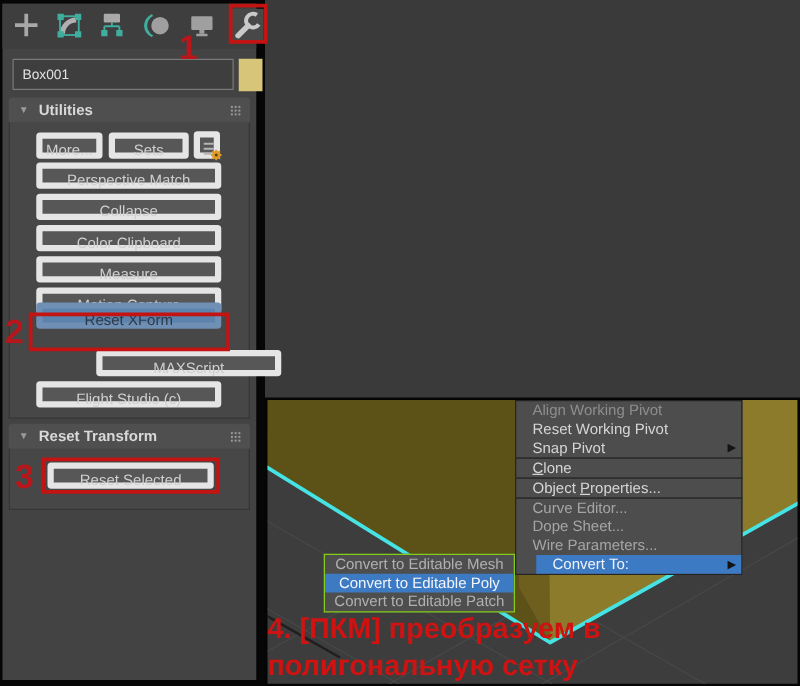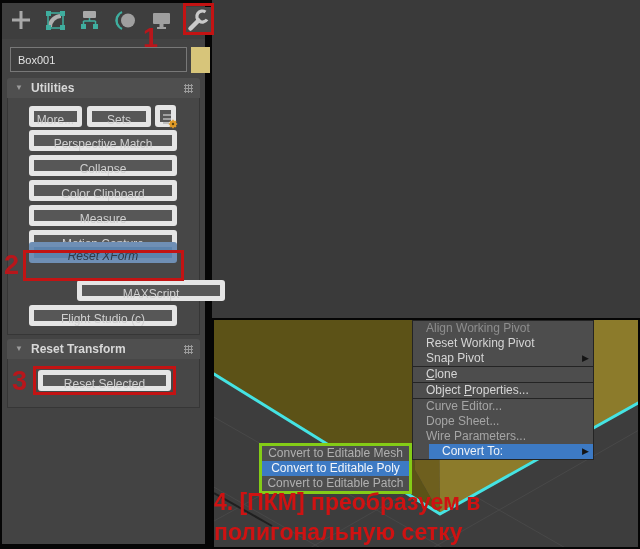--- a/index.html
+++ b/index.html
@@ -60,21 +60,21 @@
     padding-left:13px; color:#d5d5d5; white-space:nowrap;
   }
   .ctx-row.disabled { color:#8d8d8d; }
   .ctx-row.dim { color:#a5a5a5; }
   .ctx-row.hl { background:#3d7ac4; color:#eef2f7;margin-left:16px; }
   .ctx-row .arrow {
     position:absolute; right:4px; top:0; font-size:9px; color:#141414; line-height:15px;
   }
   .ctx-row u { text-decoration:underline; }
 
-  .sub-menu { position:absolute; left:259px; top:443px; width:153px; z-index:40; background:#4e4e4e; border:3px solid #84cc16; }
+  .sub-menu { position:absolute; left:259px; top:443px; width:153px; z-index:40; background:#4e4e4e; border:1px solid #84cc16; }
   .sub-row { height:15px; line-height:15px; font-size:12px; text-align:center; color:#b0b0b0; white-space:nowrap; }
   .sub-row.hl { background:#3d7ac4; color:#f2f5fa; }
 
   
   .red-rect { position:absolute; border:3px solid #c31313; z-index:60; }
   .red-num { position:absolute; color:#b8161b; font-size:27px; font-weight:bold; z-index:61; line-height:1; }
   .red-note {
     position:absolute; left:214px; top:487px; width:420px; z-index:70;
     color:#cf1212; font-size:23px; font-weight:bold; line-height:30px; white-space:nowrap;
   }
@@ -155,21 +155,21 @@
       <path d="M13 9.8 V18.2 M8.8 14 H17.2 M10 11 L16 17 M16 11 L10 17" stroke="#e09a28" stroke-width="1.5"></path>
       <circle cx="13" cy="14" r="1.2" fill="#5a4410"></circle>
     </svg>
   </button>
 
   <button class="px-btn" style="left:29px; top:130px; width:148px;">Perspective Match</button>
   <button class="px-btn" style="left:29px; top:155px; width:148px;">Collapse</button>
   <button class="px-btn" style="left:29px; top:180px; width:148px;">Color Clipboard</button>
   <button class="px-btn" style="left:29px; top:205px; width:148px;">Measure</button>
   <button class="px-btn" style="left:29px; top:230px; width:148px;">Motion Capture</button>
-  <button class="px-btn blue" style="left:29px; top:242px; width:148px;font-style:italic;">Reset XForm</button>
+  <button class="px-btn blue" style="left:29px; top:242px; width:148px;">Reset XForm</button>
   <button class="px-btn" style="left:29px; top:280px; width:148px;margin-left:48px;">MAXScript</button>
   <button class="px-btn" style="left:29px; top:305px; width:148px;">Flight Studio (c)</button>
 
   <div class="rollout-header" style="top:339px;">
     <span class="tri">▼</span>
     <span class="rtitle">Reset Transform</span>
     <span class="grip"></span>
   </div>
   <div class="rollout-body" style="top:359px; height:49px;"></div>
   <button class="px-btn" style="left:38px; top:370px; width:133px;">Reset Selected</button>

